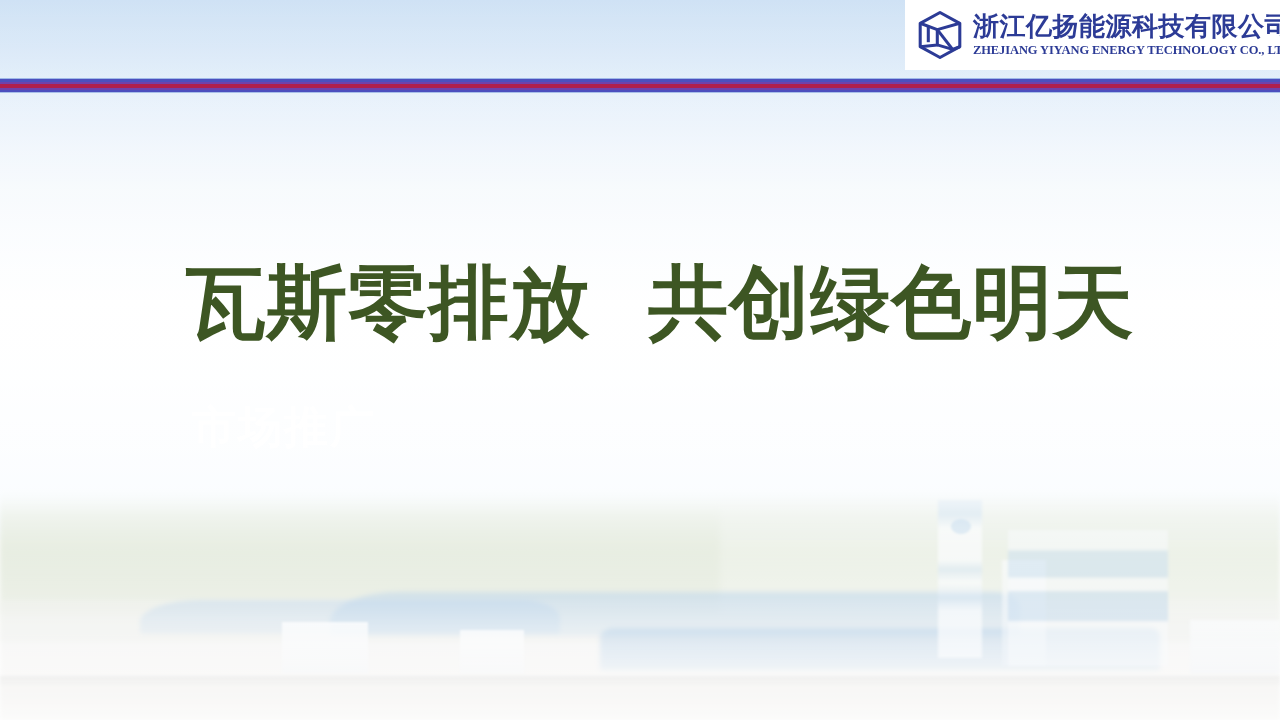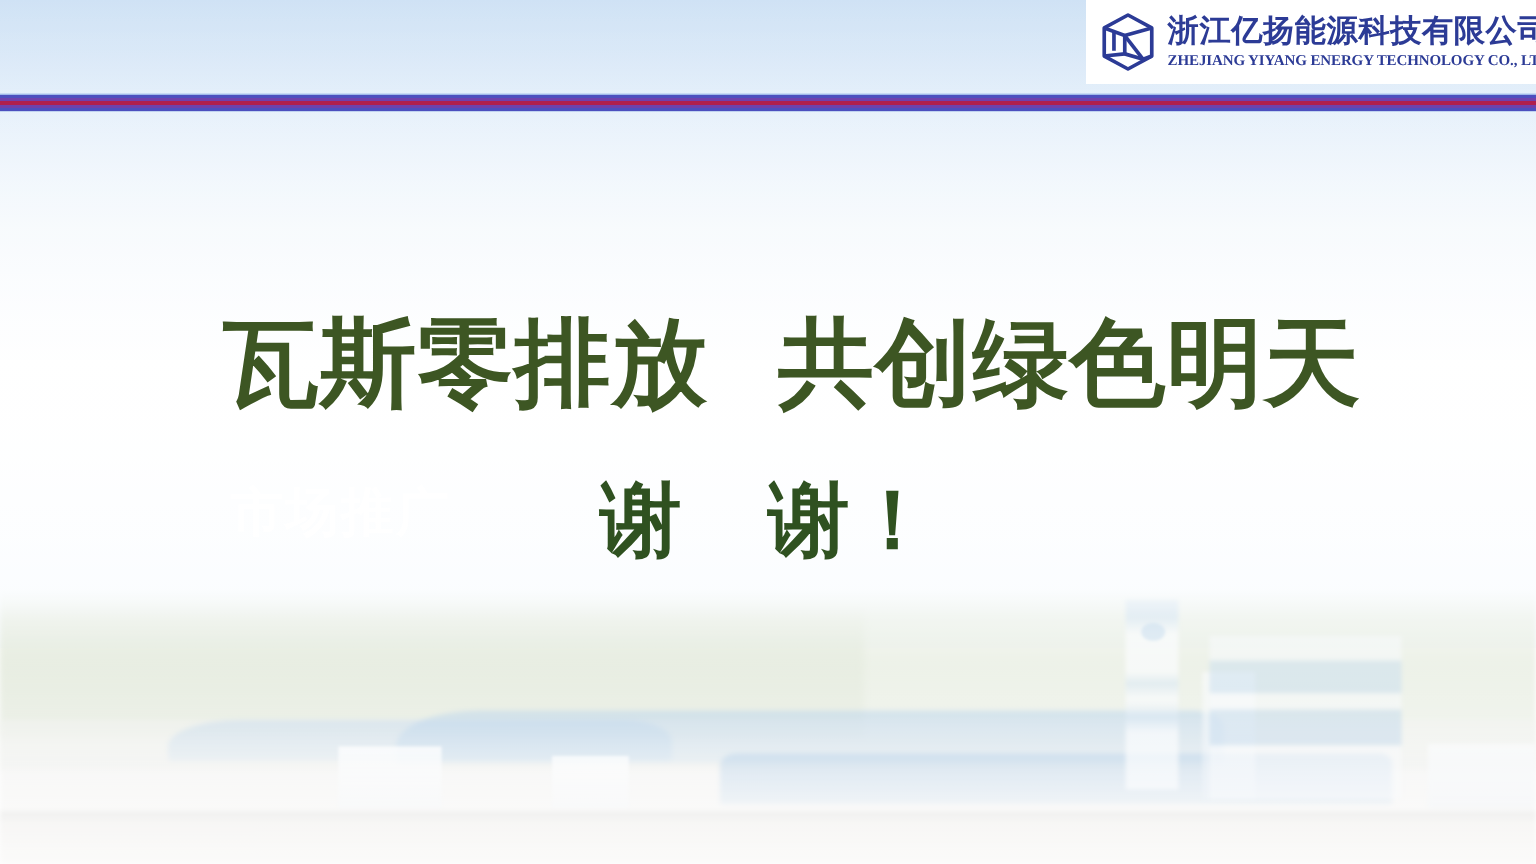--- a/index.html
+++ b/index.html
@@ -361,15 +361,14 @@
     <div class="logo-text">
       <div class="logo-cn">浙江亿扬能源科技有限公司</div>
       <div class="logo-en">ZHEJIANG YIYANG ENERGY TECHNOLOGY CO., LTD.</div>
     </div>
   </div>
 
   <div class="rule"></div>
 
   <div class="headline">瓦斯零排放  共创绿色明天</div>
 
-  <div class="thanks">谢　谢！</div>
 
 </div>
 
 </body></html>

